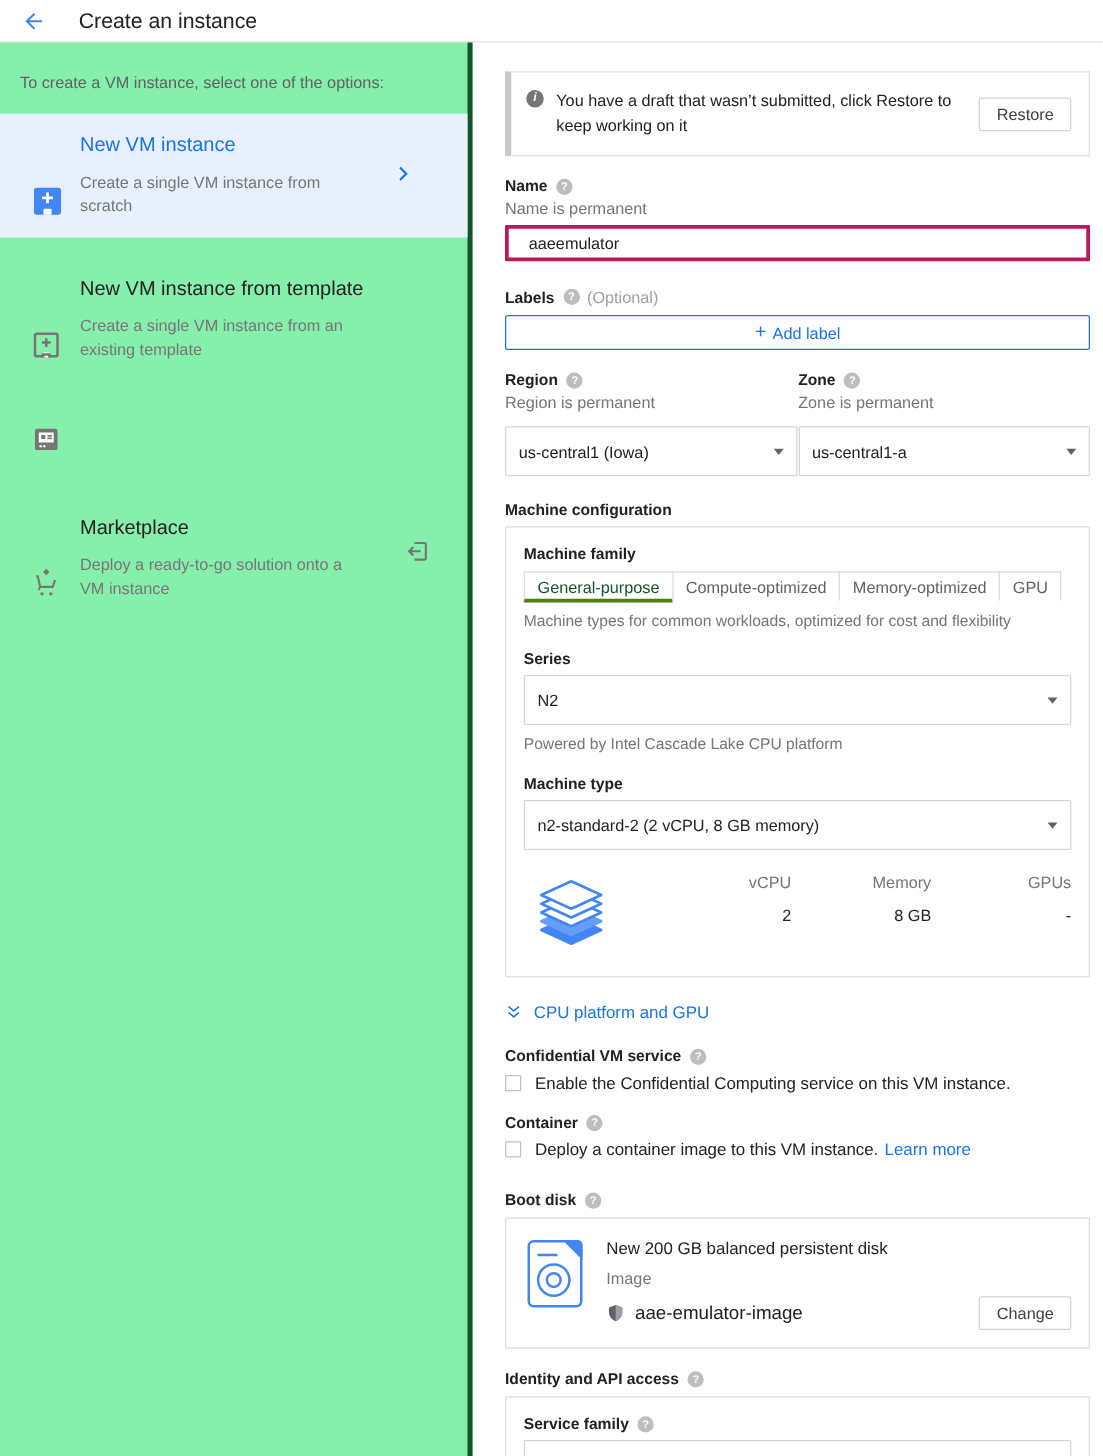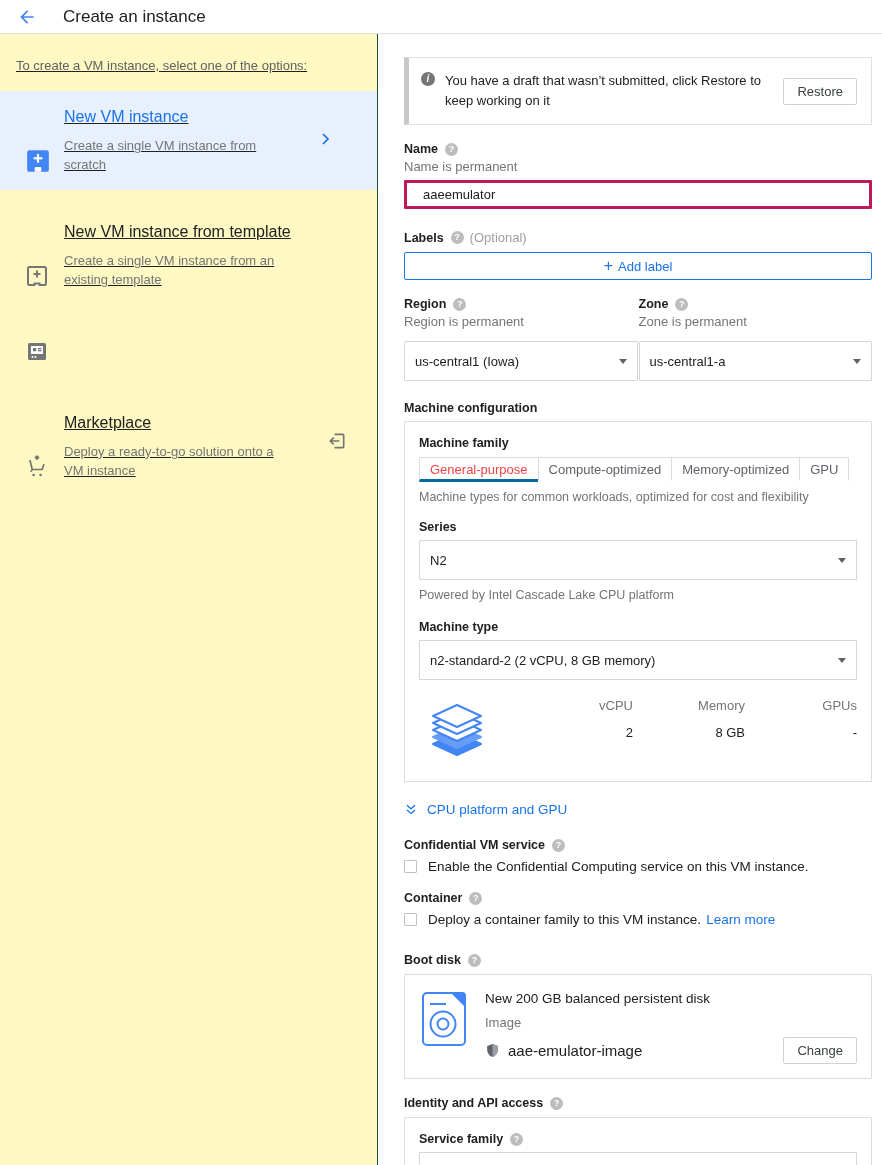--- a/index.html
+++ b/index.html
@@ -8,21 +8,21 @@
     width:882px; height:1165px; overflow:hidden;
     font-family:"Liberation Sans", sans-serif;
     color:#212121; background:#fff; font-size:13px;
   }
   
   .header { height:34px; display:flex; align-items:center; padding-left:17px; border-bottom:1px solid #e0e0e0; background:#fff; }
   .back-btn { width:22px; height:22px; cursor:pointer; display:flex; align-items:center; }
   .page-title { font-size:17px; color:#212121; margin-left:24px; }
   
   .layout { display:flex; height:1131px; }
-  .sidebar { width:378px; flex:0 0 378px; border-right:1px solid #14532d; background:#fef9c3;text-decoration:underline; }
+  .sidebar { width:378px; flex:0 0 378px; border-right:4px solid #14532d; background:#86efac; }
   .content { flex:1; padding:23px 38px 0 26px; }
   
   .sb-intro { padding:24px 16px 6px 16px; color:#616161; font-size:13px; }
   .sb-item { display:flex; align-items:flex-end; padding:16px 16px 16px 25px; margin-top:16px; position:relative; cursor:pointer; }
   .sb-item.selected { background:#e8f0fe; margin-top:12px; }
   .sb-icon { width:26px; height:26px; flex:0 0 26px; margin-right:13px; margin-top:1px; }
   .sb-text .sb-title { font-size:16px; color:#212121; line-height:1.3; max-width:242px; }
   .sb-item.selected .sb-title { color:#1a73e8; }
   .sb-text .sb-desc { font-size:13px; color:#757575; margin-top:9px; max-width:216px; line-height:1.45; }
   .sb-chevron { margin-left:auto; align-self:center; margin-right:28px; }
@@ -57,21 +57,21 @@
                    display:flex; align-items:center; justify-content:center; color:#1a73e8; font-size:13px; cursor:pointer; }
   .add-plus { font-size:16px; margin-right:5px; font-weight:normal; }
   .two-col { display:flex; gap:1px; }
   .two-col > div { flex:1; }
   
   .mc-card { margin-top:6px; padding:14px 14px 16px 14px; }
   .tabs { display:flex; margin-top:7px; }
   .tab { border:1px solid #dadce0; border-bottom:3px solid transparent; background:#fff; padding:4px 10px 2px 10px;
          font-size:13px; color:#5f6368; cursor:pointer; margin-left:-1px; }
   .tab:first-child { margin-left:0; }
-  .tab.active { color:#ef4444; border-bottom:3px solid #0369a1; }
+  .tab.active { color:#14532d; border-bottom:3px solid #4d7c0f; }
   .caption { color:#757575; font-size:12.5px; margin-top:8px; }
   .mc-block { margin-top:16px; }
   .summary { display:flex; margin-top:18px; align-items:flex-start; }
   .sum-icon { width:78px; margin-right:24px; margin-top:2px; }
   .sum-col { width:112px;text-align:right; }
   .sum-head { color:#757575; font-size:13px; }
   .sum-val { color:#212121; font-size:13px; margin-top:12px; }
   
   .cpu-link { display:flex; align-items:center; margin-top:20px; color:#1a73e8; font-size:13.5px; cursor:pointer; }
   .cpu-link svg { margin-right:9px; }
@@ -313,21 +313,21 @@
       </div>
     </div>
 
     <div class="sec">
       <div class="field-label">
         <span>Container</span>
         <span class="help-icon">?</span>
       </div>
       <div class="checkrow">
         <span class="checkbox"></span>
-        <span>Deploy a container family to this VM instance.</span>
+        <span>Deploy a container image to this VM instance.</span>
         <span class="link" style="margin-left:5px;">Learn more</span>
       </div>
     </div>
 
     <div class="sec" style="margin-top:26px;">
       <div class="field-label">
         <span>Boot disk</span>
         <span class="help-icon">?</span>
       </div>
       <div class="card bd-card">

